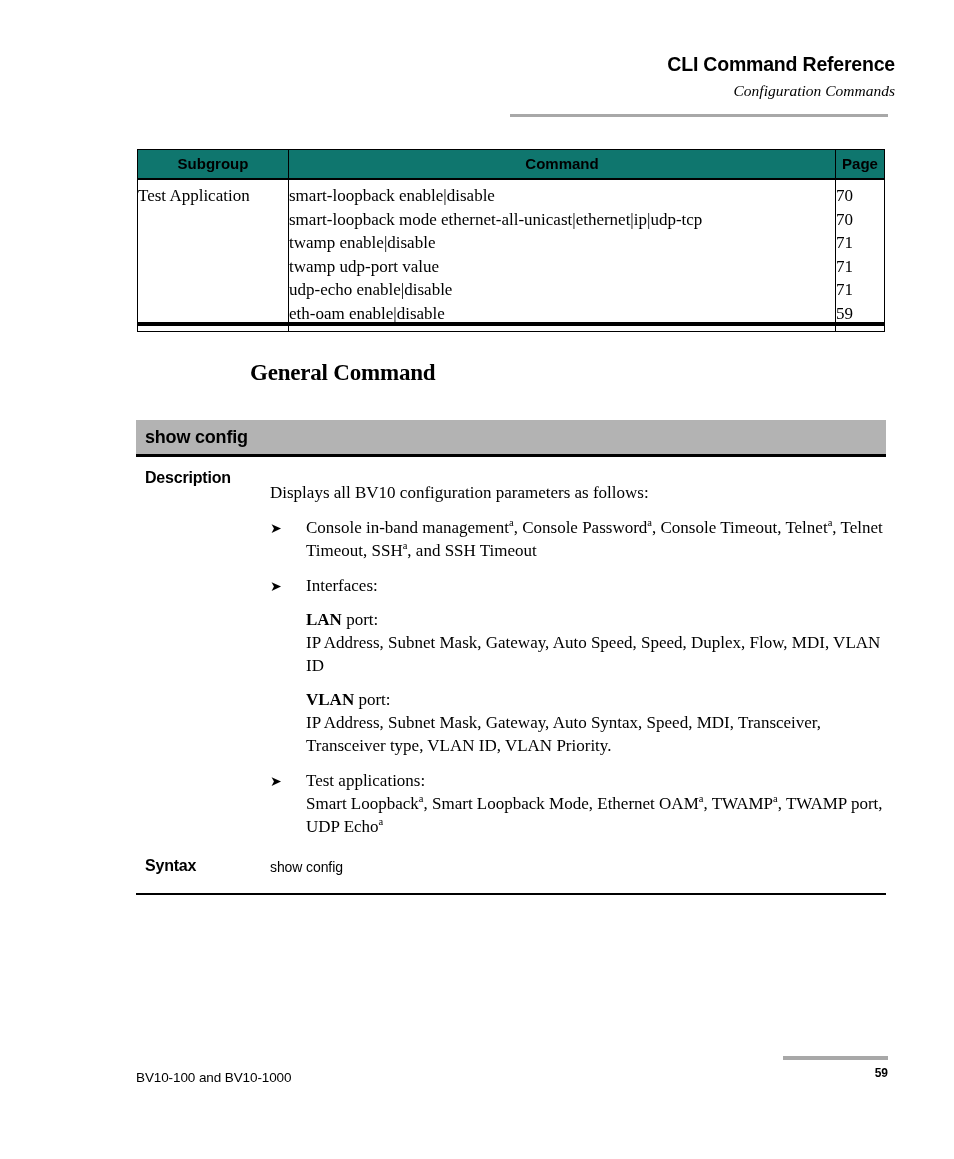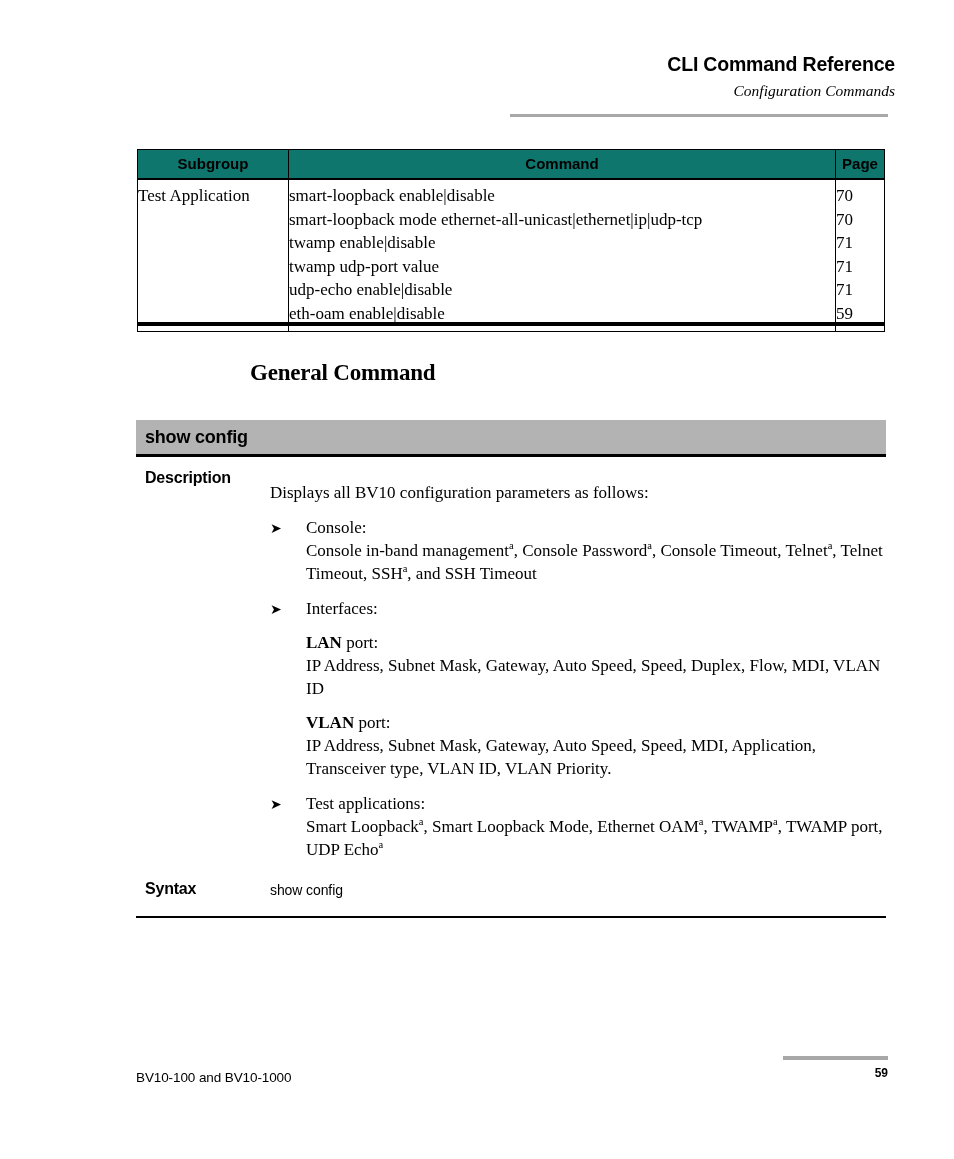--- a/index.html
+++ b/index.html
@@ -279,36 +279,35 @@
     <div class="field-label">Description</div>
     <div class="field-body">
 
       <div class="desc-intro">Displays all BV10 configuration parameters as follows:</div>
 
       <div class="bullet-list">
 
         <div class="bullet-item">
           <span class="bullet-arrow">➤</span>
           <div class="bullet-body">
-            <div>Console:</div>
             <div>Console in-band management<sup>a</sup>, Console Password<sup>a</sup>, Console Timeout, Telnet<sup>a</sup>, Telnet Timeout, SSH<sup>a</sup>, and SSH Timeout</div>
           </div>
         </div>
 
         <div class="bullet-item">
           <span class="bullet-arrow">➤</span>
           <div class="bullet-body">
             <div>Interfaces:</div>
             <div class="sub-para">
               <span class="lead">LAN</span><span> port:</span><br>
               <span>IP Address, Subnet Mask, Gateway, Auto Speed, Speed, Duplex, Flow, MDI, VLAN ID</span>
             </div>
             <div class="sub-para">
               <span class="lead">VLAN</span><span> port:</span><br>
-              <span>IP Address, Subnet Mask, Gateway, Auto Speed, Speed, MDI, Application, Transceiver type, VLAN ID, VLAN Priority.</span>
+              <span>IP Address, Subnet Mask, Gateway, Auto Syntax, Speed, MDI, Transceiver, Transceiver type, VLAN ID, VLAN Priority.</span>
             </div>
           </div>
         </div>
 
         <div class="bullet-item">
           <span class="bullet-arrow">➤</span>
           <div class="bullet-body">
             <div>Test applications:</div>
             <div>Smart Loopback<sup>a</sup>, Smart Loopback Mode, Ethernet OAM<sup>a</sup>, TWAMP<sup>a</sup>, TWAMP port, UDP Echo<sup>a</sup></div>
           </div>

